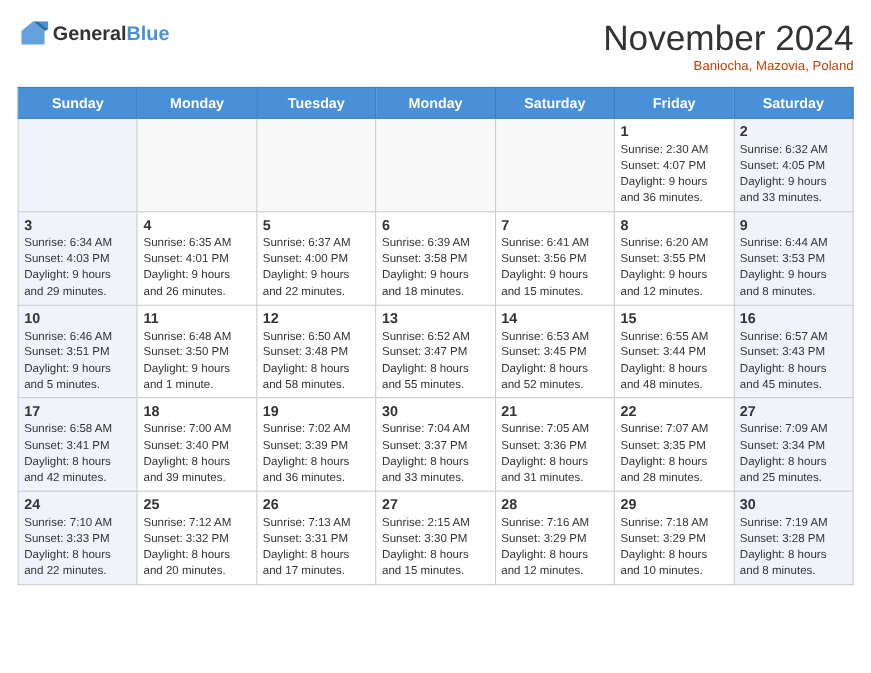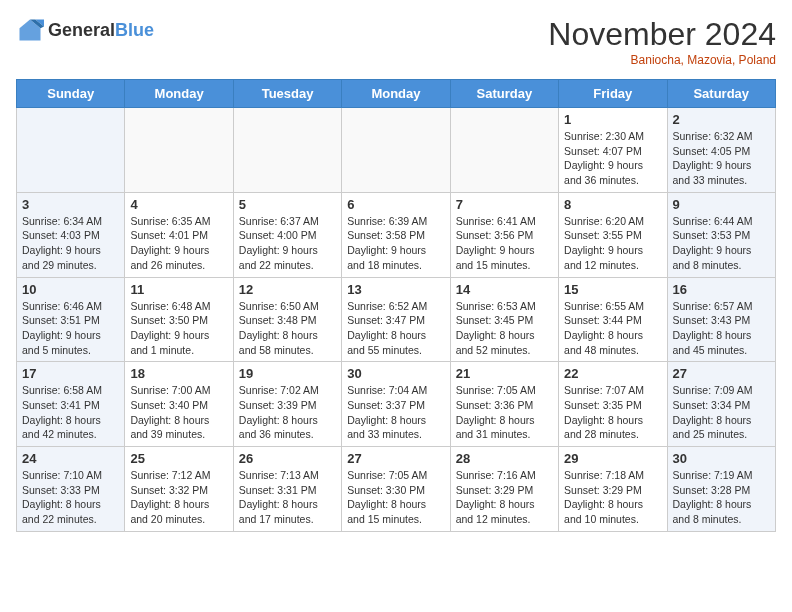--- a/index.html
+++ b/index.html
@@ -259,21 +259,21 @@
 Daylight: 8 hours and 20 minutes.</div>
         </td>
         <td>
           <span class="day-num">26</span>
           <div class="day-info">Sunrise: 7:13 AM
 Sunset: 3:31 PM
 Daylight: 8 hours and 17 minutes.</div>
         </td>
         <td>
           <span class="day-num">27</span>
-          <div class="day-info">Sunrise: 7:05 AM
+          <div class="day-info">Sunrise: 2:15 AM
 Sunset: 3:30 PM
 Daylight: 8 hours and 15 minutes.</div>
         </td>
         <td>
           <span class="day-num">28</span>
           <div class="day-info">Sunrise: 7:16 AM
 Sunset: 3:29 PM
 Daylight: 8 hours and 12 minutes.</div>
         </td>
         <td>

